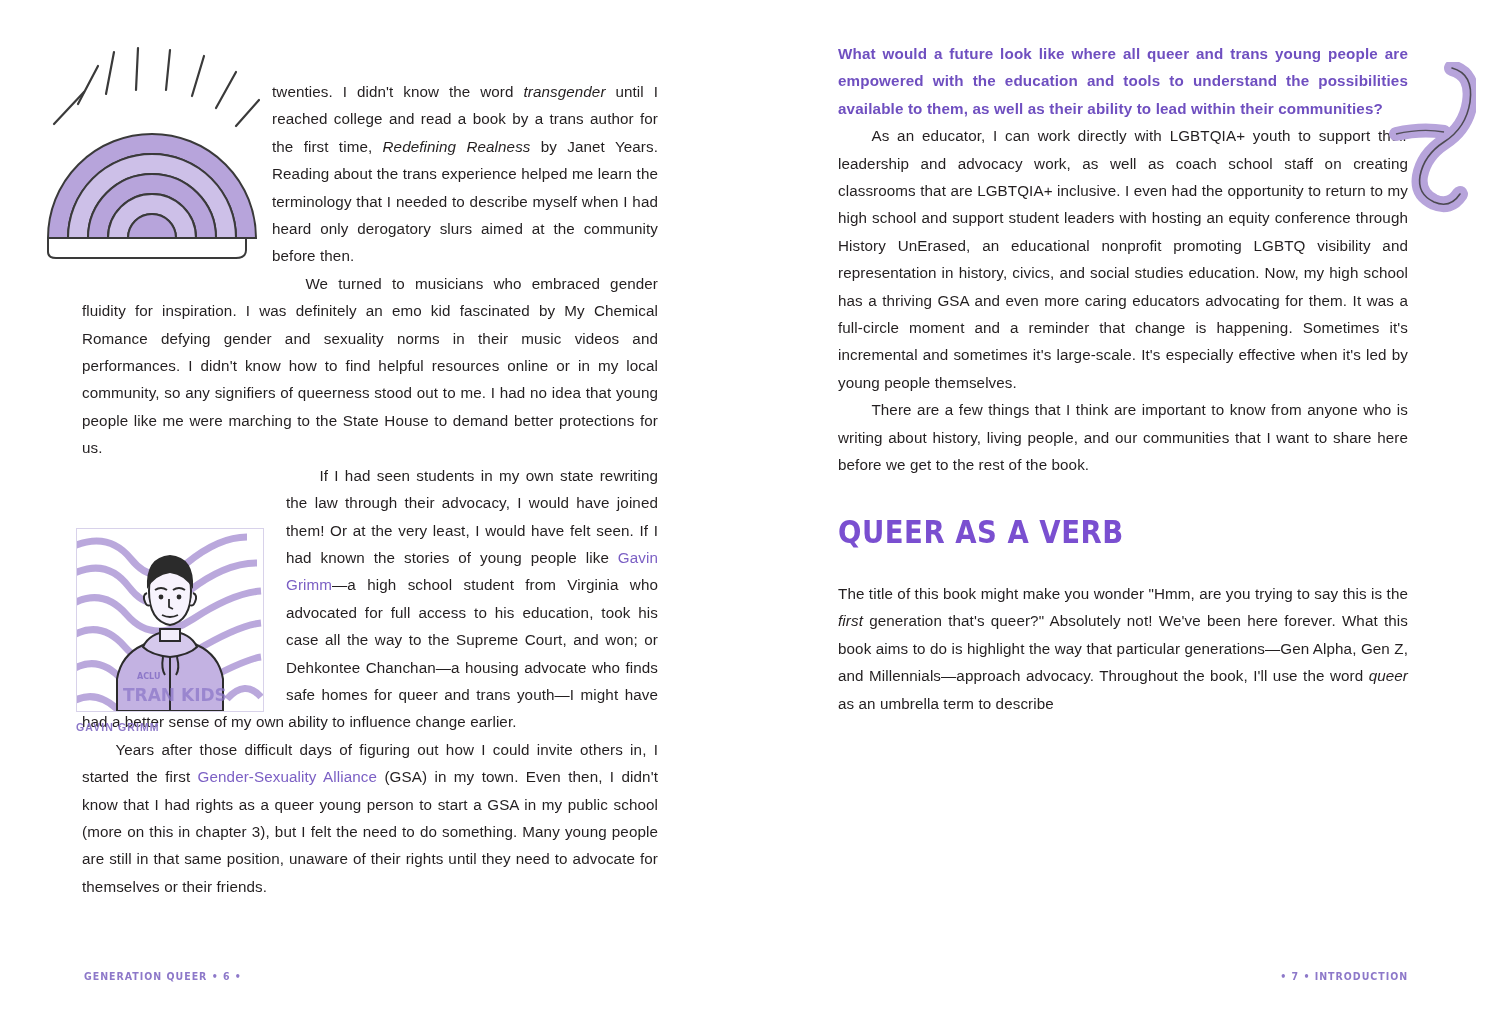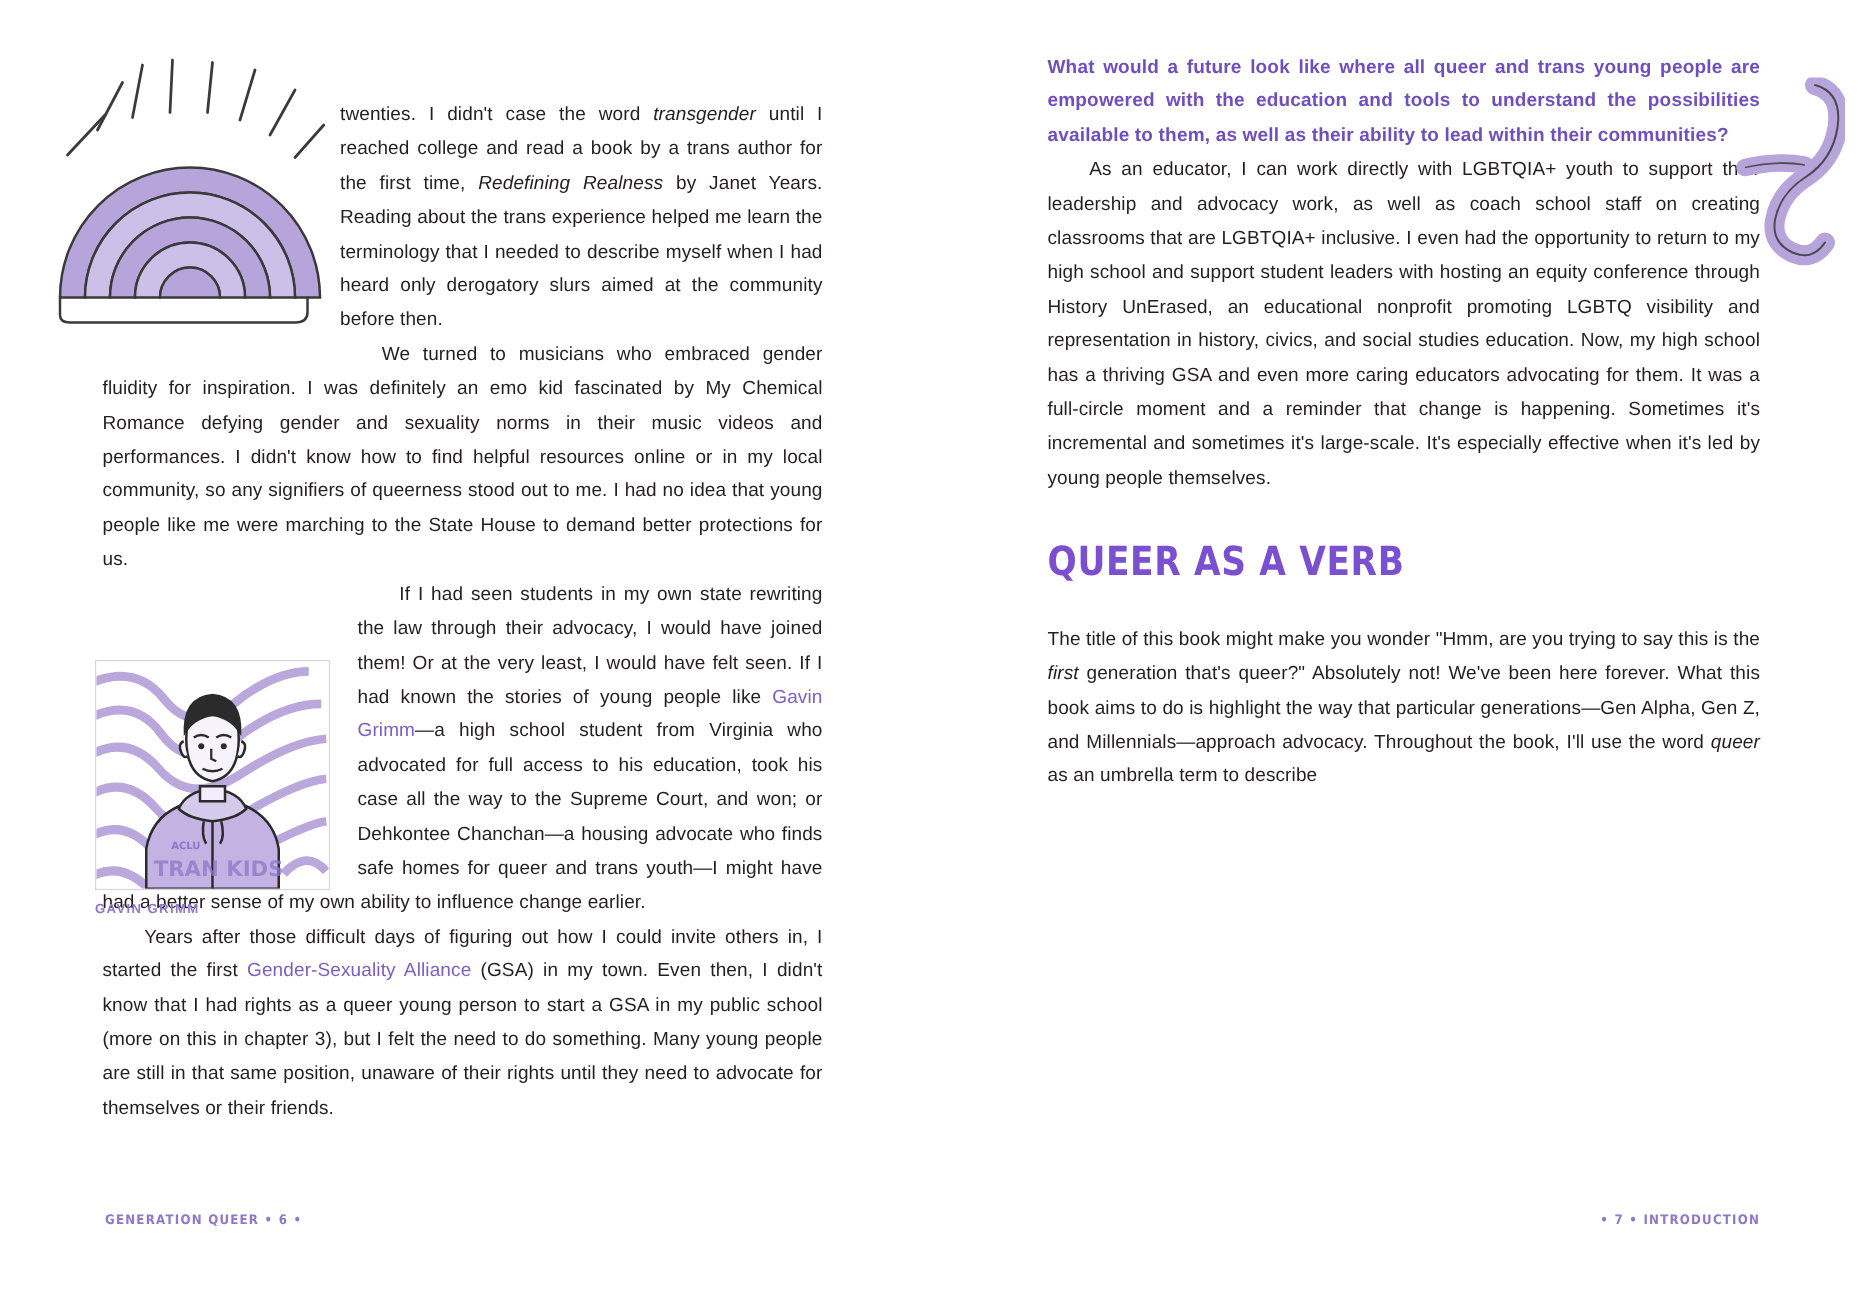--- a/index.html
+++ b/index.html
@@ -206,21 +206,21 @@
           <path d="M100 128 q3 12 -1 18" stroke="#2b2b2b" stroke-width="2" fill="none"></path>
         </svg>
       </div>
       <figcaption class="fig-caption">GAVIN GRIMM</figcaption>
     </figure>
 
     <div class="col">
       <div class="wrap-rainbow"></div>
 
       <p>
-        <span>twenties. I didn't case the word </span><em>transgender</em><span> until I reached college and read a book by a trans author for the first time, </span><em>Redefining Realness</em><span> by Janet Years. Reading about the trans experience helped me learn the terminology that I needed to describe myself when I had heard only derogatory slurs aimed at the community before then.</span>
+        <span>twenties. I didn't know the word </span><em>transgender</em><span> until I reached college and read a book by a trans author for the first time, </span><em>Redefining Realness</em><span> by Janet Years. Reading about the trans experience helped me learn the terminology that I needed to describe myself when I had heard only derogatory slurs aimed at the community before then.</span>
       </p>
       <p class="ind">We turned to musicians who embraced gender fluidity for inspiration. I was definitely an emo kid fascinated by My Chemical Romance defying gender and sexuality norms in their music videos and performances. I didn't know how to find helpful resources online or in my local community, so any signifiers of queerness stood out to me. I had no idea that young people like me were marching to the State House to demand better protections for us.</p>
 
       <p class="ind">
         <span class="wrap-portrait"></span><span>If I had seen students in my own state rewriting the law through their advocacy, I would have joined them! Or at the very least, I would have felt seen. If I had known the stories of young people like </span><span class="accent">Gavin Grimm</span><span>—a high school student from Virginia who advocated for full access to his education, took his case all the way to the Supreme Court, and won; or Dehkontee Chanchan—a housing advocate who finds safe homes for queer and trans youth—I might have had a better sense of my own ability to influence change earlier.</span>
       </p>
       <p class="ind">
         <span>Years after those difficult days of figuring out how I could invite others in, I started the first </span><span class="accent">Gender-Sexuality Alliance</span><span> (GSA) in my town. Even then, I didn't know that I had rights as a queer young person to start a GSA in my public school (more on this in chapter 3), but I felt the need to do something. Many young people are still in that same position, unaware of their rights until they need to advocate for themselves or their friends.</span>
       </p>
     </div>
@@ -240,20 +240,21 @@
         <path d="M96 6 q22 6 18 34 q-4 26 -26 40 q-20 13 -24 34 q-3 18 14 26 q16 7 26 -8" fill="none" stroke="#b7a4db" stroke-width="16" stroke-linecap="round"></path>
         <path d="M96 6 q22 6 18 34 q-4 26 -26 40 q-20 13 -24 34 q-3 18 14 26 q16 7 26 -8" fill="none" stroke="#3a3a3a" stroke-width="1.6" stroke-linecap="round" opacity=".85"></path>
         <path d="M40 72 q26 -6 48 -2" fill="none" stroke="#b7a4db" stroke-width="14" stroke-linecap="round"></path>
         <path d="M40 72 q26 -6 48 -2" fill="none" stroke="#3a3a3a" stroke-width="1.4" opacity=".8"></path>
       </svg>
     </div>
 
     <div class="col">
       <p class="question">What would a future look like where all queer and trans young people are empowered with the education and tools to understand the possibilities available to them, as well as their ability to lead within their communities?</p>
       <p class="ind">As an educator, I can work directly with LGBTQIA+ youth to support their leadership and advocacy work, as well as coach school staff on creating classrooms that are LGBTQIA+ inclusive. I even had the opportunity to return to my high school and support student leaders with hosting an equity conference through History UnErased, an educational nonprofit promoting LGBTQ visibility and representation in history, civics, and social studies education. Now, my high school has a thriving GSA and even more caring educators advocating for them. It was a full-circle moment and a reminder that change is happening. Sometimes it's incremental and sometimes it's large-scale. It's especially effective when it's led by young people themselves.</p>
+      <p class="ind">There are a few things that I think are important to know from anyone who is writing about history, living people, and our communities that I want to share here before we get to the rest of the book.</p>
 
       <h2 class="section-head">Queer as a Verb</h2>
 
       <p>
         <span>The title of this book might make you wonder "Hmm, are you trying to say this is the </span><em>first</em><span> generation that's queer?" Absolutely not! We've been here forever. What this book aims to do is highlight the way that particular generations—Gen Alpha, Gen Z, and Millennials—approach advocacy. Throughout the book, I'll use the word </span><em>queer</em><span> as an umbrella term to describe</span>
       </p>
     </div>
 
     <div class="folio folio-right">
       <span>•</span>

